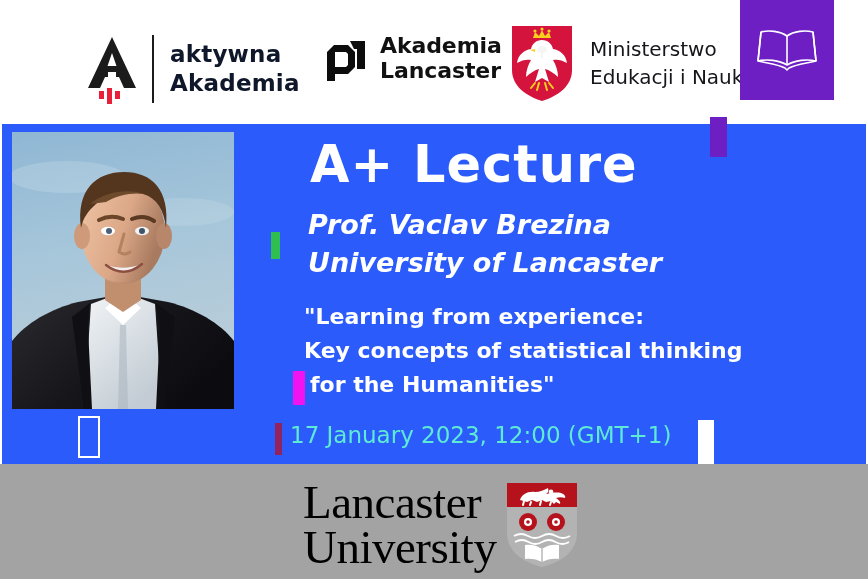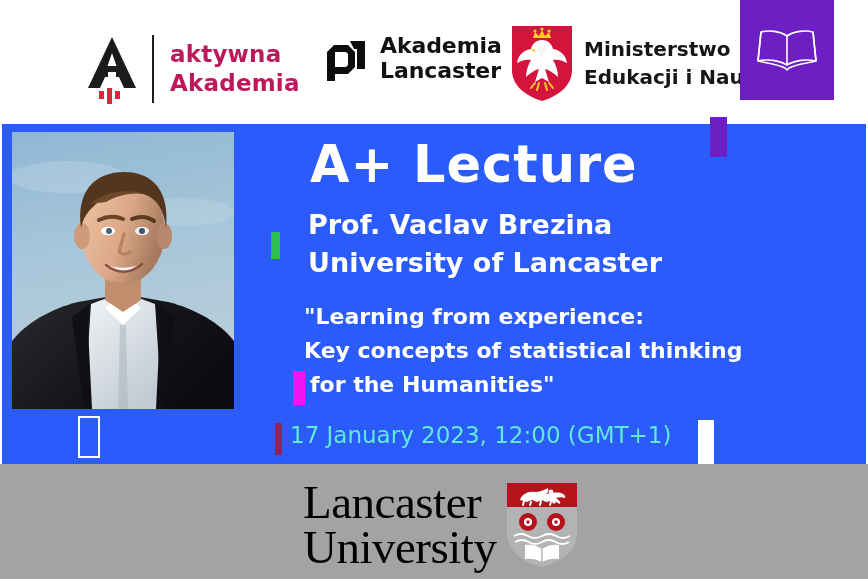--- a/index.html
+++ b/index.html
@@ -35,21 +35,21 @@
     position: relative;
     width: 52px; height: 70px;
   }
   .aa-mark svg { display: block; }
   .aa-rule {
     width: 2px; height: 68px;
     background: #1b1b1b;
     margin: 0 16px 0 14px;
   }
   .aa-words {
-    color: #be185d;
+    color: #0f172a;
     font-weight: bold;
     font-size: 23px;
     line-height: 1.28;
     letter-spacing: 0.2px;
     white-space: nowrap;
   }
 
   
   .logo-pomorska {
     position: absolute;
@@ -79,26 +79,25 @@
   
   .logo-ministerstwo {
     position: absolute;
     left: 508px; top: 24px;
     display: flex;
     align-items: center;
     height: 78px;
   }
   .godlo { width: 68px; height: 78px; display:block; }
   .min-text {
-    margin-left: 8px;
+    margin-left: 14px;
     color: #16161a;
     font-size: 20px;
     line-height: 1.42;
     white-space: nowrap;
-    font-weight: bold;
   }
 
   
   .book-tile {
     position: absolute;
     left: 740px; top: 0;
     width: 94px; height: 100px;
     background: #6d1fc4;
   }
   .book-tile svg {
@@ -154,20 +153,21 @@
     text-align: right;
   }
   .speaker {
     position: absolute;
     left: 306px; top: 82px;
     color: #ffffff;
     font-size: 27px;
     font-weight: bold;
     line-height: 1.42;
     white-space: nowrap;
+    font-style: italic;
   }
   .talk-title {
     position: absolute;
     left: 302px; top: 176px;
     color: #ffffff;
     font-size: 22px;
     font-weight: bold;
     line-height: 1.55;
     white-space: nowrap;
   }

